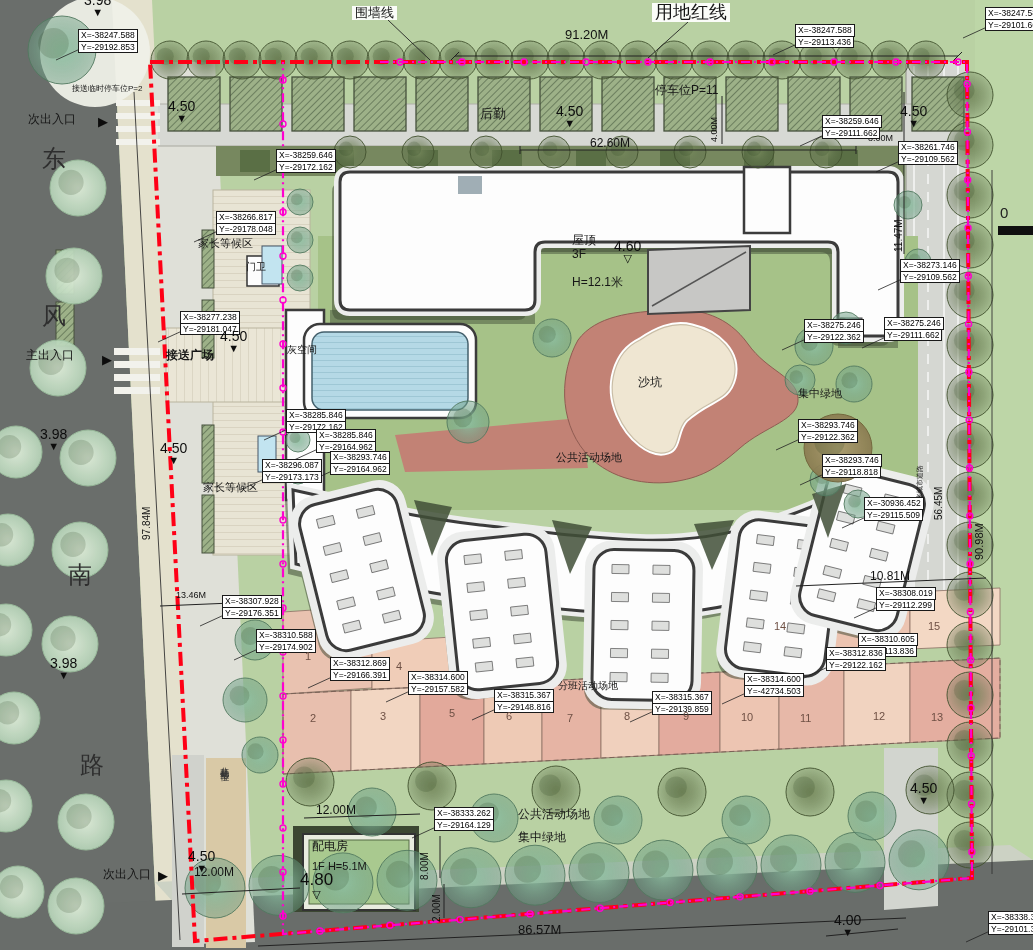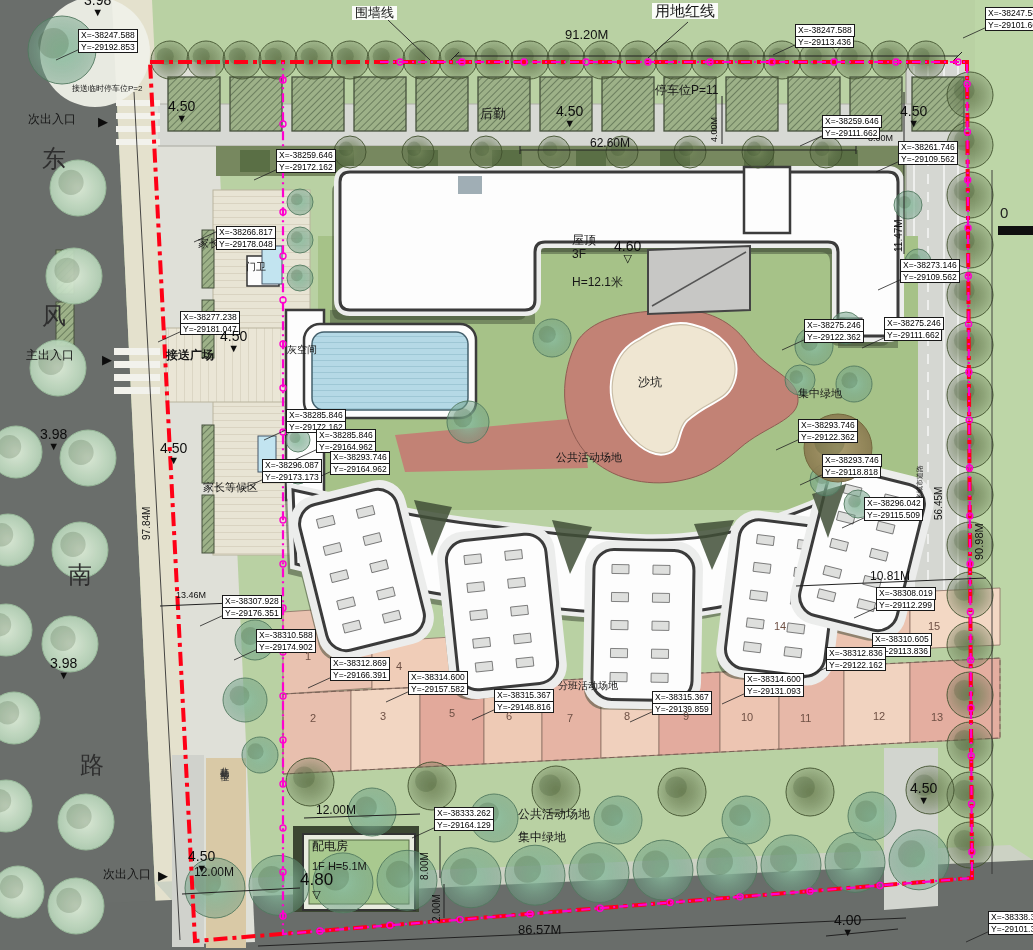--- a/index.html
+++ b/index.html
@@ -581,21 +581,21 @@
         <line x1="410" y1="691" x2="386" y2="702" stroke="#222" stroke-width="0.8"></line>
         <line x1="332" y1="677" x2="308" y2="688" stroke="#222" stroke-width="0.8"></line>
         <line x1="258" y1="649" x2="234" y2="660" stroke="#222" stroke-width="0.8"></line>
         <line x1="224" y1="615" x2="200" y2="626" stroke="#222" stroke-width="0.8"></line>
         <line x1="436" y1="827" x2="412" y2="838" stroke="#222" stroke-width="0.8"></line>
         <line x1="990" y1="931" x2="966" y2="942" stroke="#222" stroke-width="0.8"></line>
       </g>
   </svg>
   <div id="overlay">
       <div class="ann boxed" style="left: 352px; top: 6px; font-size: 13px;">围墙线</div>
-      <div class="ann boxed" style="left: 652px; top: 3px; font-size: 15px;">用地红线</div>
+      <div class="ann boxed" style="left: 652px; top: 3px; font-size: 18px;">用地红线</div>
       <div class="ann dim" style="left: 565px; top: 28px; font-size: 13px;">91.20M</div>
       <div class="ann area" style="left: 655px; top: 84px; font-size: 12px;">停车位P=11</div>
       <div class="ann area" style="left: 72px; top: 85px; font-size: 8px;">接送临时停车位P=2</div>
       <div class="ann area" style="left: 480px; top: 107px; font-size: 13px;">后勤</div>
       <div class="ann dim" style="left: 590px; top: 137px; font-size: 12px;">62.60M</div>
       <div class="ann dim" style="left: 710px; top: 142px; font-size: 9px; transform-origin: 0px 0px; transform: rotate(-90deg);">4.00M</div>
       <div class="ann dim" style="left: 894px; top: 252px; font-size: 10px; transform-origin: 0px 0px; transform: rotate(-90deg);">11.47M</div>
       <div class="ann dim" style="left: 868px; top: 134px; font-size: 9px;">8.00M</div>
       <div class="ann area" style="left: 28px; top: 113px; font-size: 12px;">次出入口</div>
       <div class="ann road" style="left: 42px; top: 146px; font-size: 24px;">东</div>
@@ -649,21 +649,21 @@
         <span class="ln">Y=-29111.662</span>
       </div>
       <div class="coord" style="left: 898px; top: 142px;">
         <span class="ln">X=-38261.746</span>
         <span class="ln">Y=-29109.562</span>
       </div>
       <div class="coord" style="left: 276px; top: 150px;">
         <span class="ln">X=-38259.646</span>
         <span class="ln">Y=-29172.162</span>
       </div>
-      <div class="coord" style="left: 216px; top: 227px;">
+      <div class="coord" style="left: 216px; top: 212px;">
         <span class="ln">X=-38266.817</span>
         <span class="ln">Y=-29178.048</span>
       </div>
       <div class="coord" style="left: 180px; top: 312px;">
         <span class="ln">X=-38277.238</span>
         <span class="ln">Y=-29181.047</span>
       </div>
       <div class="coord" style="left: 286px; top: 410px;">
         <span class="ln">X=-38285.846</span>
         <span class="ln">Y=-29172.162</span>
@@ -694,38 +694,38 @@
       </div>
       <div class="coord" style="left: 798px; top: 420px;">
         <span class="ln">X=-38293.746</span>
         <span class="ln">Y=-29122.362</span>
       </div>
       <div class="coord" style="left: 822px; top: 455px;">
         <span class="ln">X=-38293.746</span>
         <span class="ln">Y=-29118.818</span>
       </div>
       <div class="coord" style="left: 864px; top: 498px;">
-        <span class="ln">X=-38296.042</span>
+        <span class="ln">X=-30936.452</span>
         <span class="ln">Y=-29115.509</span>
       </div>
       <div class="coord" style="left: 876px; top: 588px;">
         <span class="ln">X=-38308.019</span>
         <span class="ln">Y=-29112.299</span>
       </div>
-      <div class="coord" style="left: 858px; top: 634px; margin-left: 14px;">
+      <div class="coord" style="left: 858px; top: 634px;">
         <span class="ln">X=-38310.605</span>
         <span class="ln">Y=-29113.836</span>
       </div>
       <div class="coord" style="left: 826px; top: 648px;">
         <span class="ln">X=-38312.836</span>
         <span class="ln">Y=-29122.162</span>
       </div>
       <div class="coord" style="left: 744px; top: 674px;">
         <span class="ln">X=-38314.600</span>
-        <span class="ln">Y=-29131.093</span>
+        <span class="ln">Y=-42734.503</span>
       </div>
       <div class="coord" style="left: 652px; top: 692px;">
         <span class="ln">X=-38315.367</span>
         <span class="ln">Y=-29139.859</span>
       </div>
       <div class="coord" style="left: 494px; top: 690px;">
         <span class="ln">X=-38315.367</span>
         <span class="ln">Y=-29148.816</span>
       </div>
       <div class="coord" style="left: 408px; top: 672px;">

